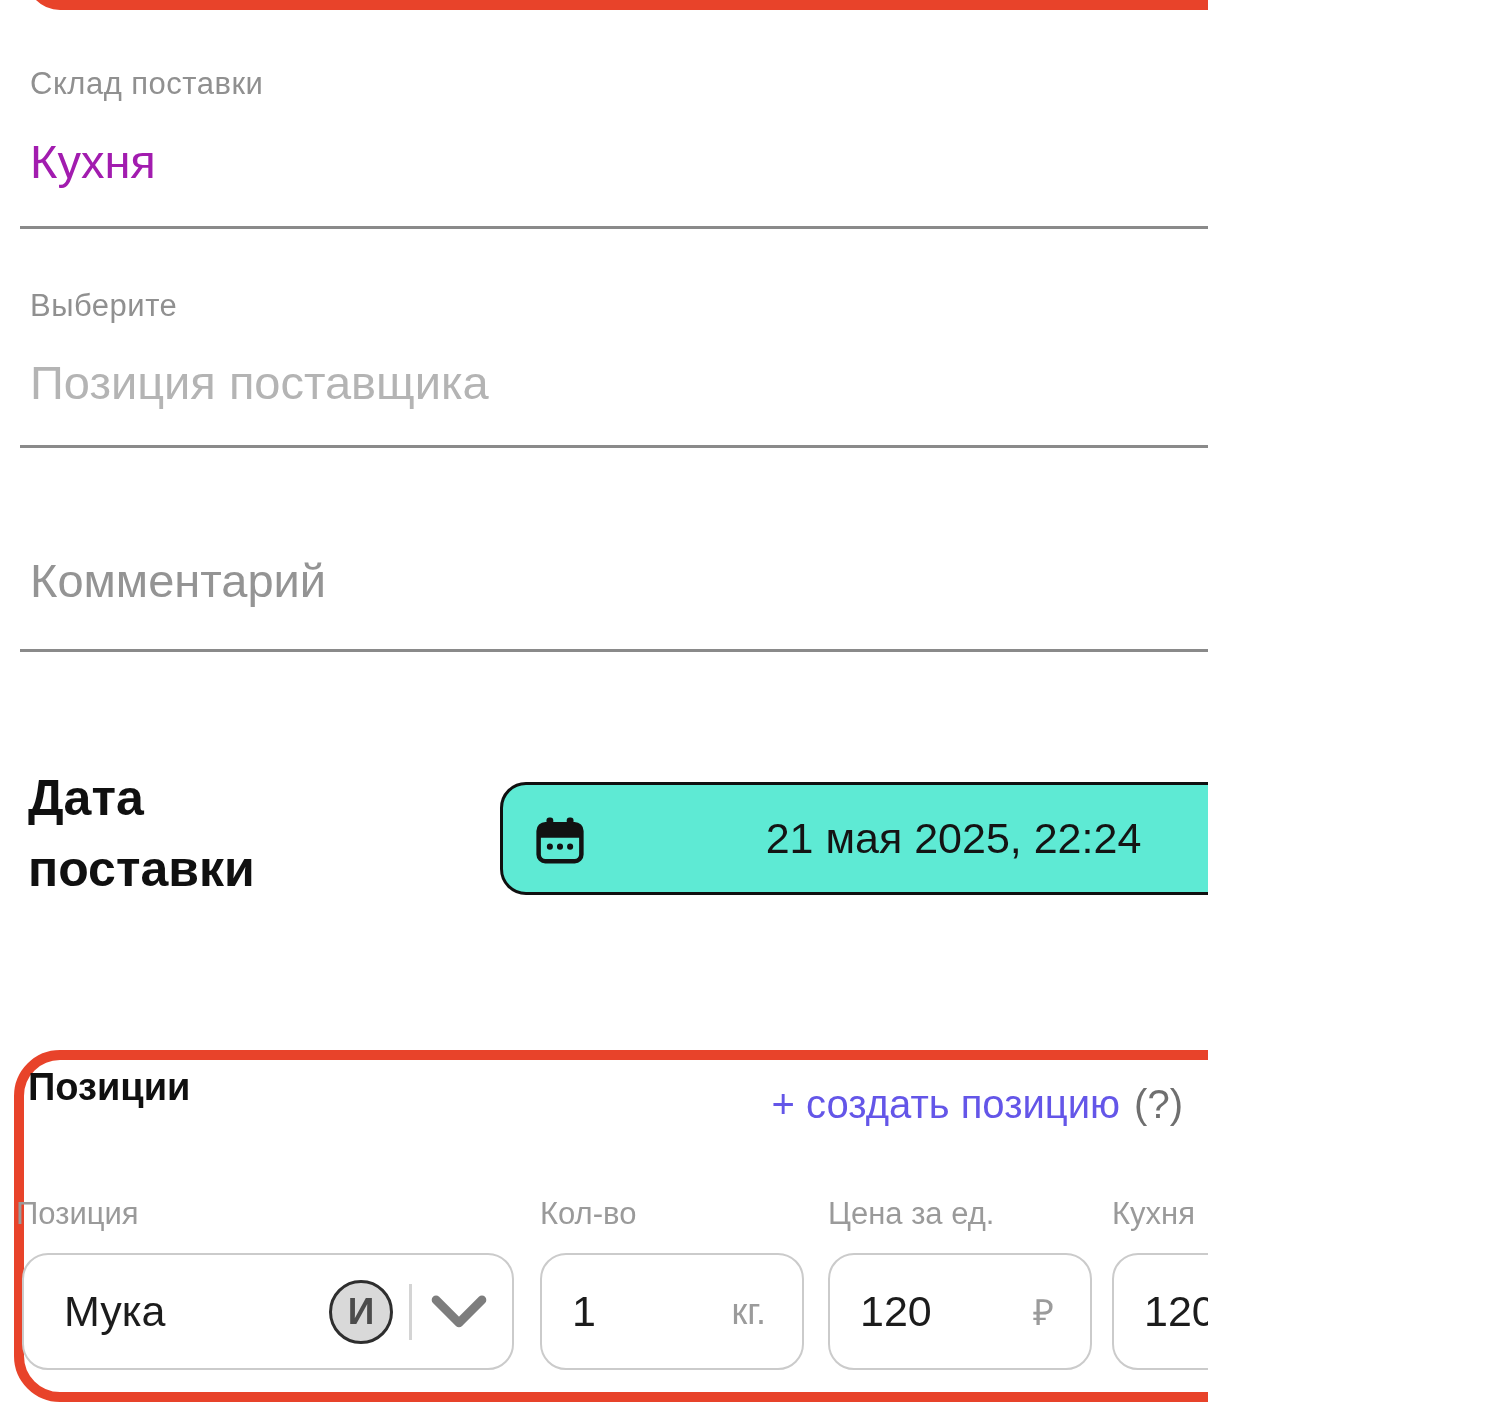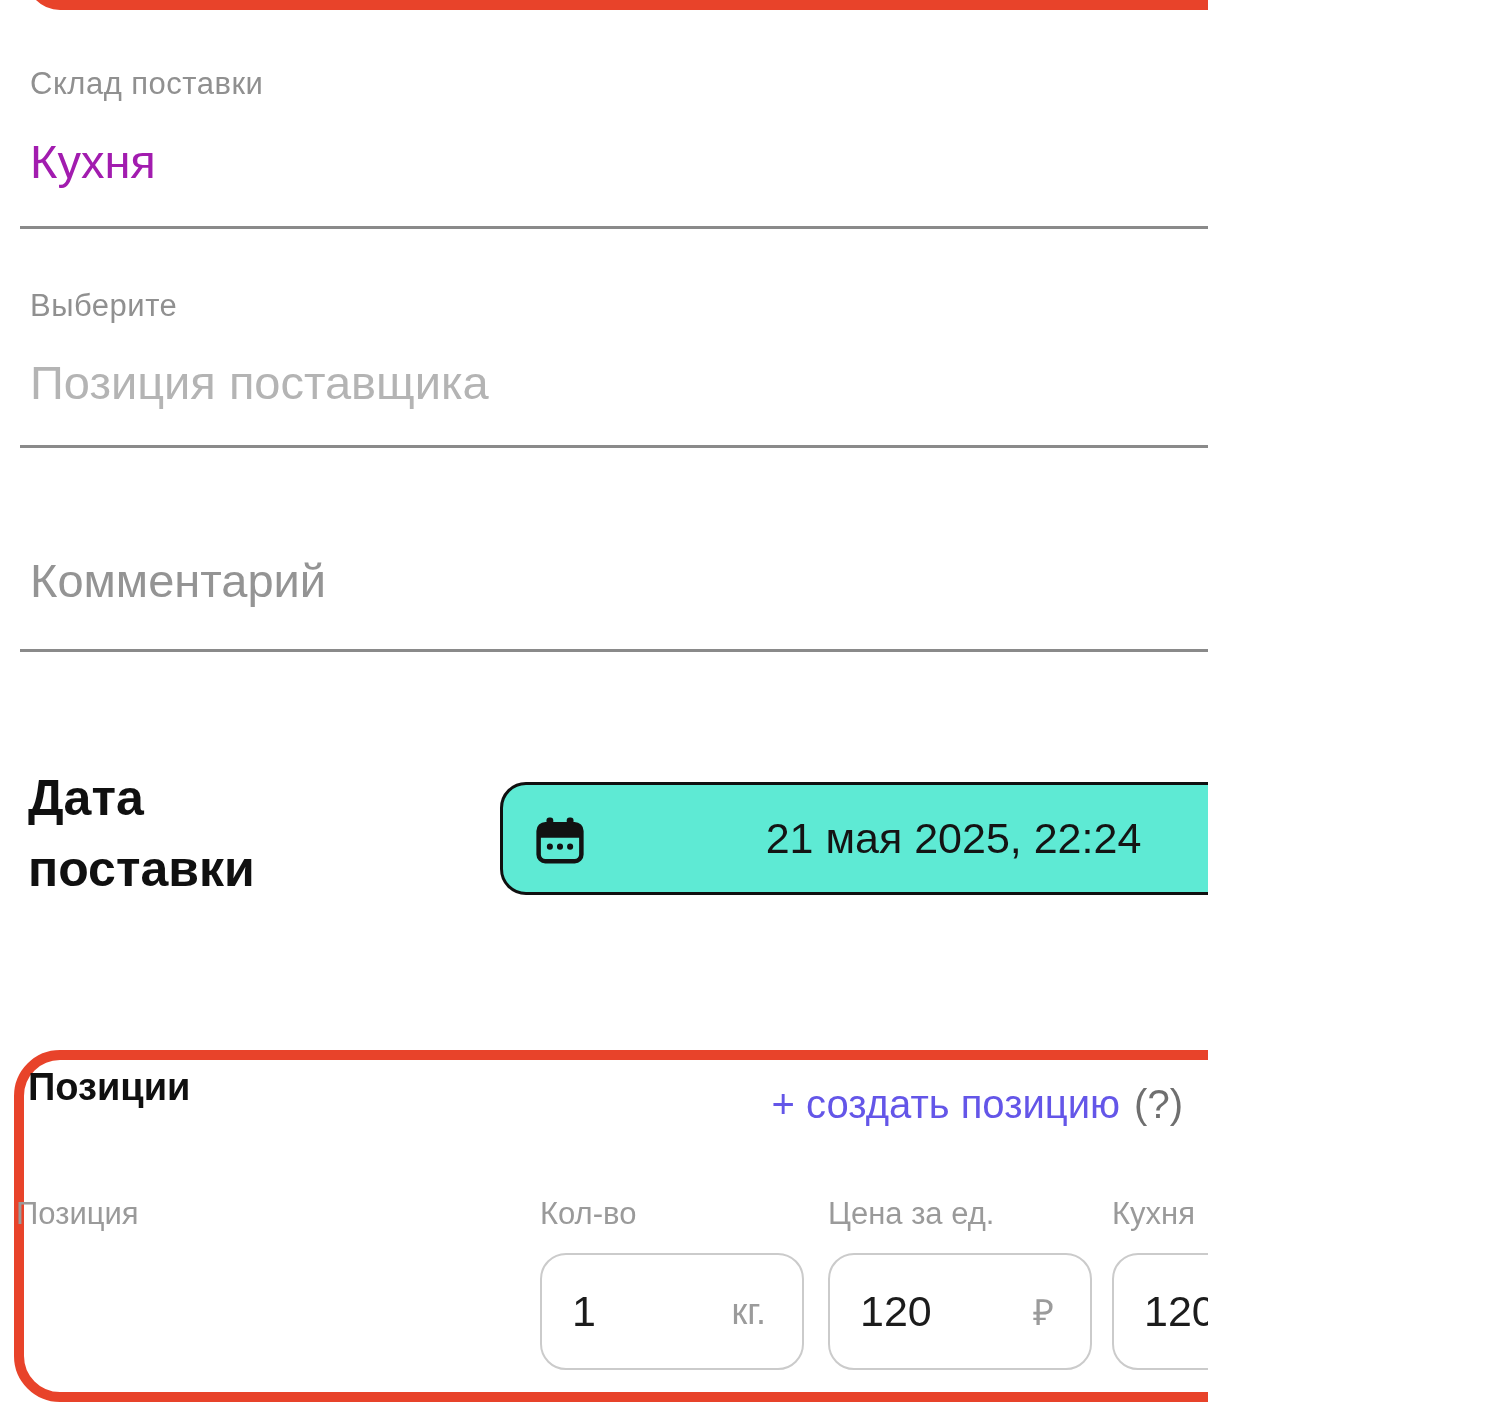--- a/index.html
+++ b/index.html
@@ -103,20 +103,31 @@
   <div class="abs" style="top:1082px;right:25px;display:flex;align-items:center;">
     <span class="create-link">+ создать позицию</span>
     <span class="paren-help">(?)</span>
   </div>
 
   <div class="abs col-label" style="left:16px;top:1196px;">Позиция</div>
   <div class="abs col-label" style="left:540px;top:1196px;">Кол-во</div>
   <div class="abs col-label" style="left:828px;top:1196px;">Цена за ед.</div>
   <div class="abs col-label" style="left:1112px;top:1196px;">Кухня</div>
 
+  <div class="abs inputbox pos-box">
+    <span class="val">Мука</span>
+    <span class="spacer"></span>
+    <span class="badge">И</span>
+    <span class="vdivider"></span>
+    <span class="chevron" style="width:58px;height:34px;flex:none;">
+      <svg viewBox="0 0 24 14" fill="none">
+          <path d="M2.5 2 L12 11.5 L21.5 2" stroke="#7d7d7d" stroke-width="3.6" stroke-linecap="round" stroke-linejoin="round"></path>
+        </svg>
+    </span>
+  </div>
 
   <div class="abs inputbox qty-box">
     <span class="val">1</span>
     <span class="unit">кг.</span>
   </div>
 
   <div class="abs inputbox price-box">
     <span class="val">120</span>
     <span class="unit">₽</span>
   </div>

